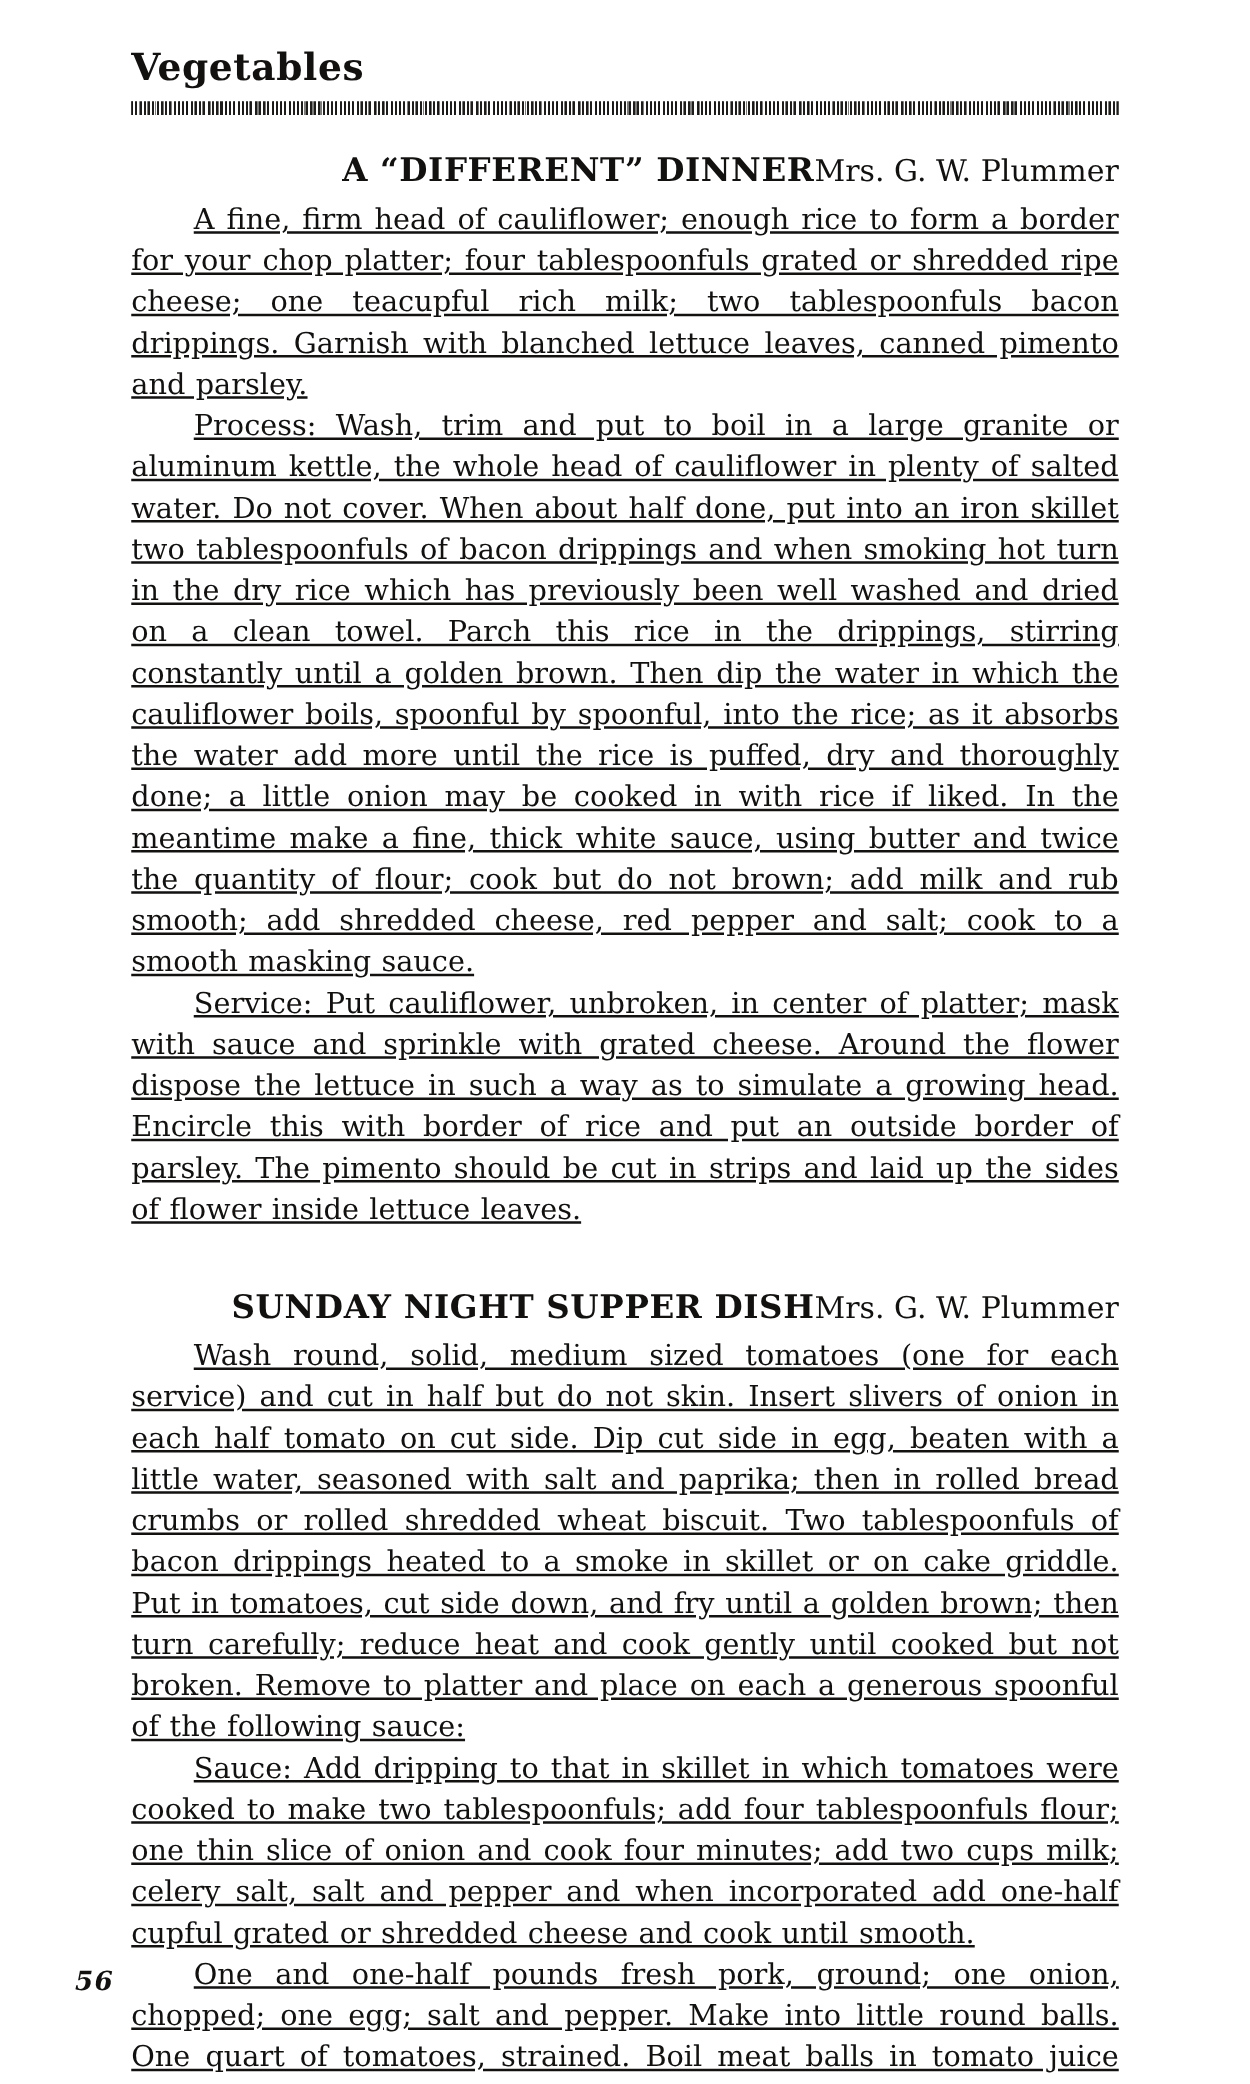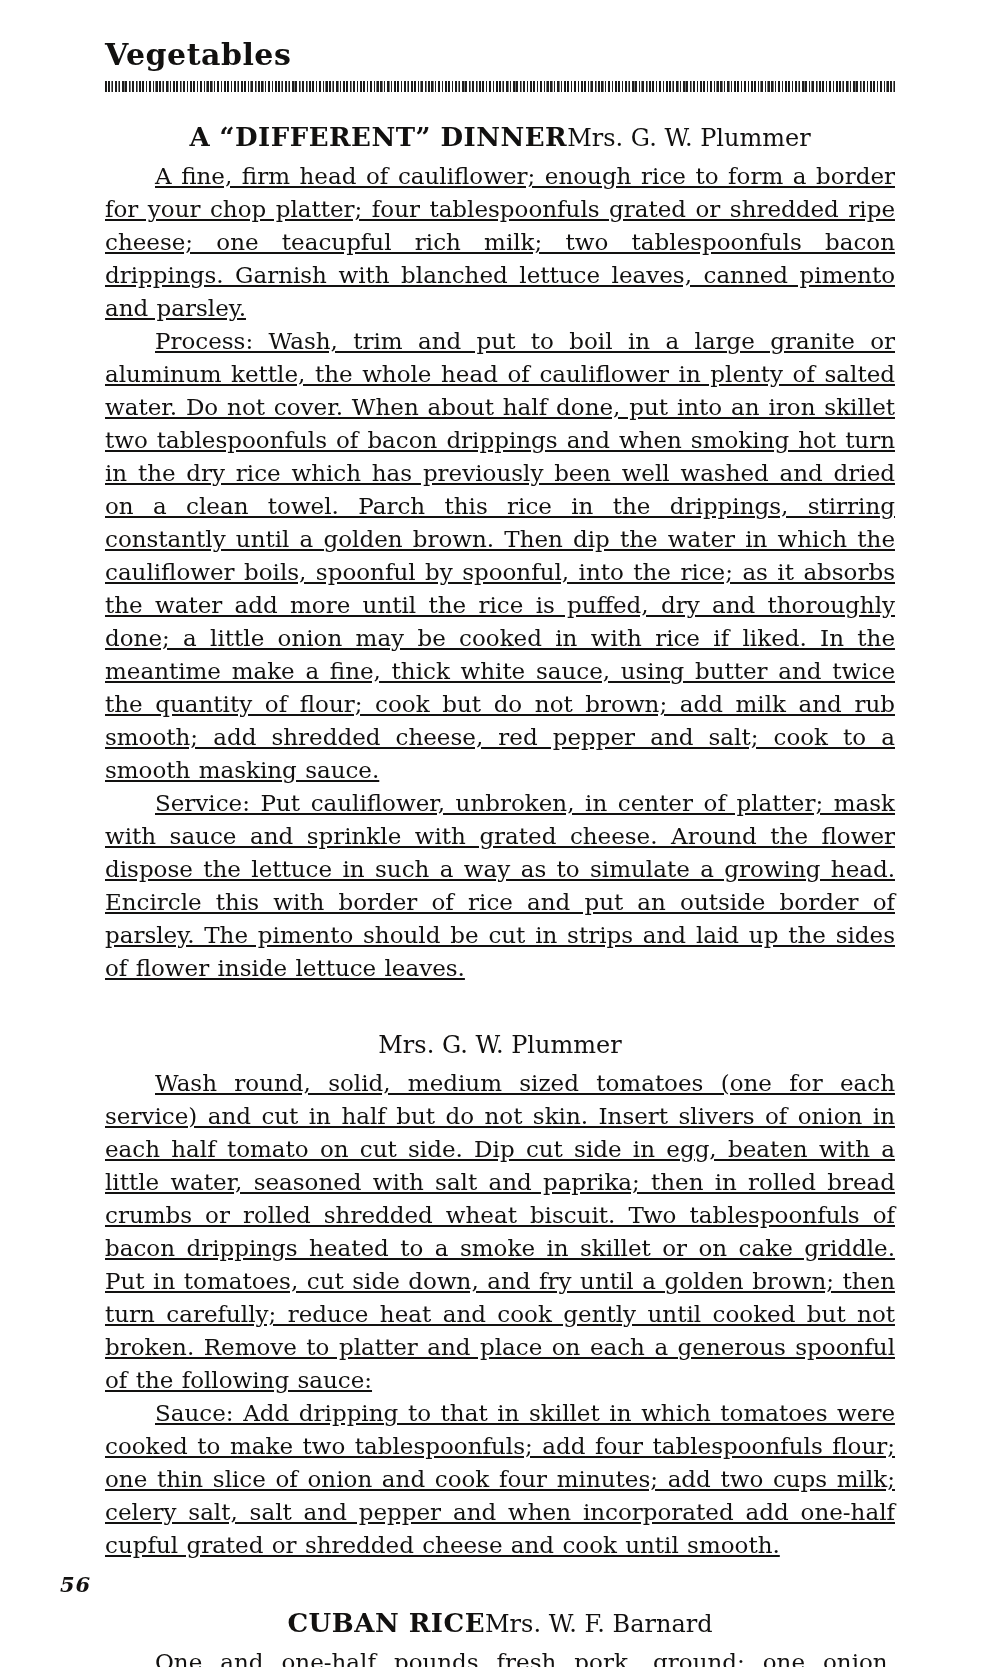--- a/index.html
+++ b/index.html
@@ -28,21 +28,21 @@
   }
   .decorative-rule {
     height: 11px;
     margin-top: 10px;
     background-image:
       repeating-linear-gradient(90deg, rgba(18,17,16,0.95) 0px, rgba(18,17,16,0.95) 1.6px, rgba(255,255,255,0) 1.6px, rgba(255,255,255,0) 3.4px),
       repeating-linear-gradient(90deg, rgba(18,17,16,0.55) 0px, rgba(18,17,16,0.55) 1px, rgba(255,255,255,0) 1px, rgba(255,255,255,0) 6.3px);
   }
   .recipe-header {
     display: flex;
-    justify-content: center;
+    justify-content: flex-end;
     align-items: baseline;
     margin: 46px 0 8px 0;
   }
   .recipe-section:first-of-type .recipe-header {
     margin-top: 30px;
   }
   .recipe-title {
     font-size: 26px;
     font-weight: bold;
     letter-spacing: 0.5px;
@@ -87,29 +87,26 @@
       <h2 class="recipe-title">A “DIFFERENT” DINNER</h2>
       <span class="recipe-attribution">Mrs. G. W. Plummer</span>
     </div>
     <p class="recipe-paragraph">A fine, firm head of cauliflower; enough rice to form a border for your chop platter; four tablespoonfuls grated or shredded ripe cheese; one teacupful rich milk; two tablespoonfuls bacon drippings. Garnish with blanched lettuce leaves, canned pimento and parsley.</p>
     <p class="recipe-paragraph">Process:  Wash, trim and put to boil in a large granite or aluminum kettle, the whole head of cauliflower in plenty of salted water.  Do not cover.  When about half done, put into an iron skillet two tablespoonfuls of bacon drippings and when smoking hot turn in the dry rice which has previously been well washed and dried on a clean towel.  Parch this rice in the drippings, stirring constantly until a golden brown.  Then dip the water in which the cauliflower boils, spoonful by spoonful, into the rice; as it absorbs the water add more until the rice is puffed, dry and thoroughly done; a little onion may be cooked in with rice if liked.  In the meantime make a fine, thick white sauce, using butter and twice the quantity of flour; cook but do not brown; add milk and rub smooth; add shredded cheese, red pepper and salt; cook to a smooth masking sauce.</p>
     <p class="recipe-paragraph">Service:  Put cauliflower, unbroken, in center of platter; mask with sauce and sprinkle with grated cheese.  Around the flower dispose the lettuce in such a way as to simulate a growing head.  Encircle this with border of rice and put an outside border of parsley.  The pimento should be cut in strips and laid up the sides of flower inside lettuce leaves.</p>
   </section>
 
   <section class="recipe-section">
     <div class="recipe-header">
+      <h2 class="recipe-title">SUNDAY NIGHT SUPPER DISH</h2>
       <span class="recipe-attribution">Mrs. G. W. Plummer</span>
     </div>
     <p class="recipe-paragraph">Wash round, solid, medium sized tomatoes (one for each service) and cut in half but do not skin.  Insert slivers of onion in each half tomato on cut side.  Dip cut side in egg, beaten with a little water, seasoned with salt and paprika; then in rolled bread crumbs or rolled shredded wheat biscuit.  Two tablespoonfuls of bacon drippings heated to a smoke in skillet or on cake griddle.  Put in tomatoes, cut side down, and fry until a golden brown; then turn carefully; reduce heat and cook gently until cooked but not broken.  Remove to platter and place on each a generous spoonful of the following sauce:</p>
     <p class="recipe-paragraph">Sauce:  Add dripping to that in skillet in which tomatoes were cooked to make two tablespoonfuls; add four tablespoonfuls flour; one thin slice of onion and cook four minutes; add two cups milk; celery salt, salt and pepper and when incorporated add one-half cupful grated or shredded cheese and cook until smooth.</p>
   </section>
 
   <section class="recipe-section">
-    <div class="recipe-header">
-      <h2 class="recipe-title">CUBAN RICE</h2>
-      <span class="recipe-attribution">Mrs. W. F. Barnard</span>
-    </div>
     <p class="recipe-paragraph">One and one-half pounds fresh pork, ground; one onion, chopped; one egg; salt and pepper.  Make into little round balls.  One quart of tomatoes, strained.  Boil meat balls in tomato juice for one hour.  Cook rice and serve as a vegetable, pouring meat and tomatoes around it on platter.</p>
   </section>
 
   <div class="page-number">56</div>
 
 </div>
 
 </body></html>

